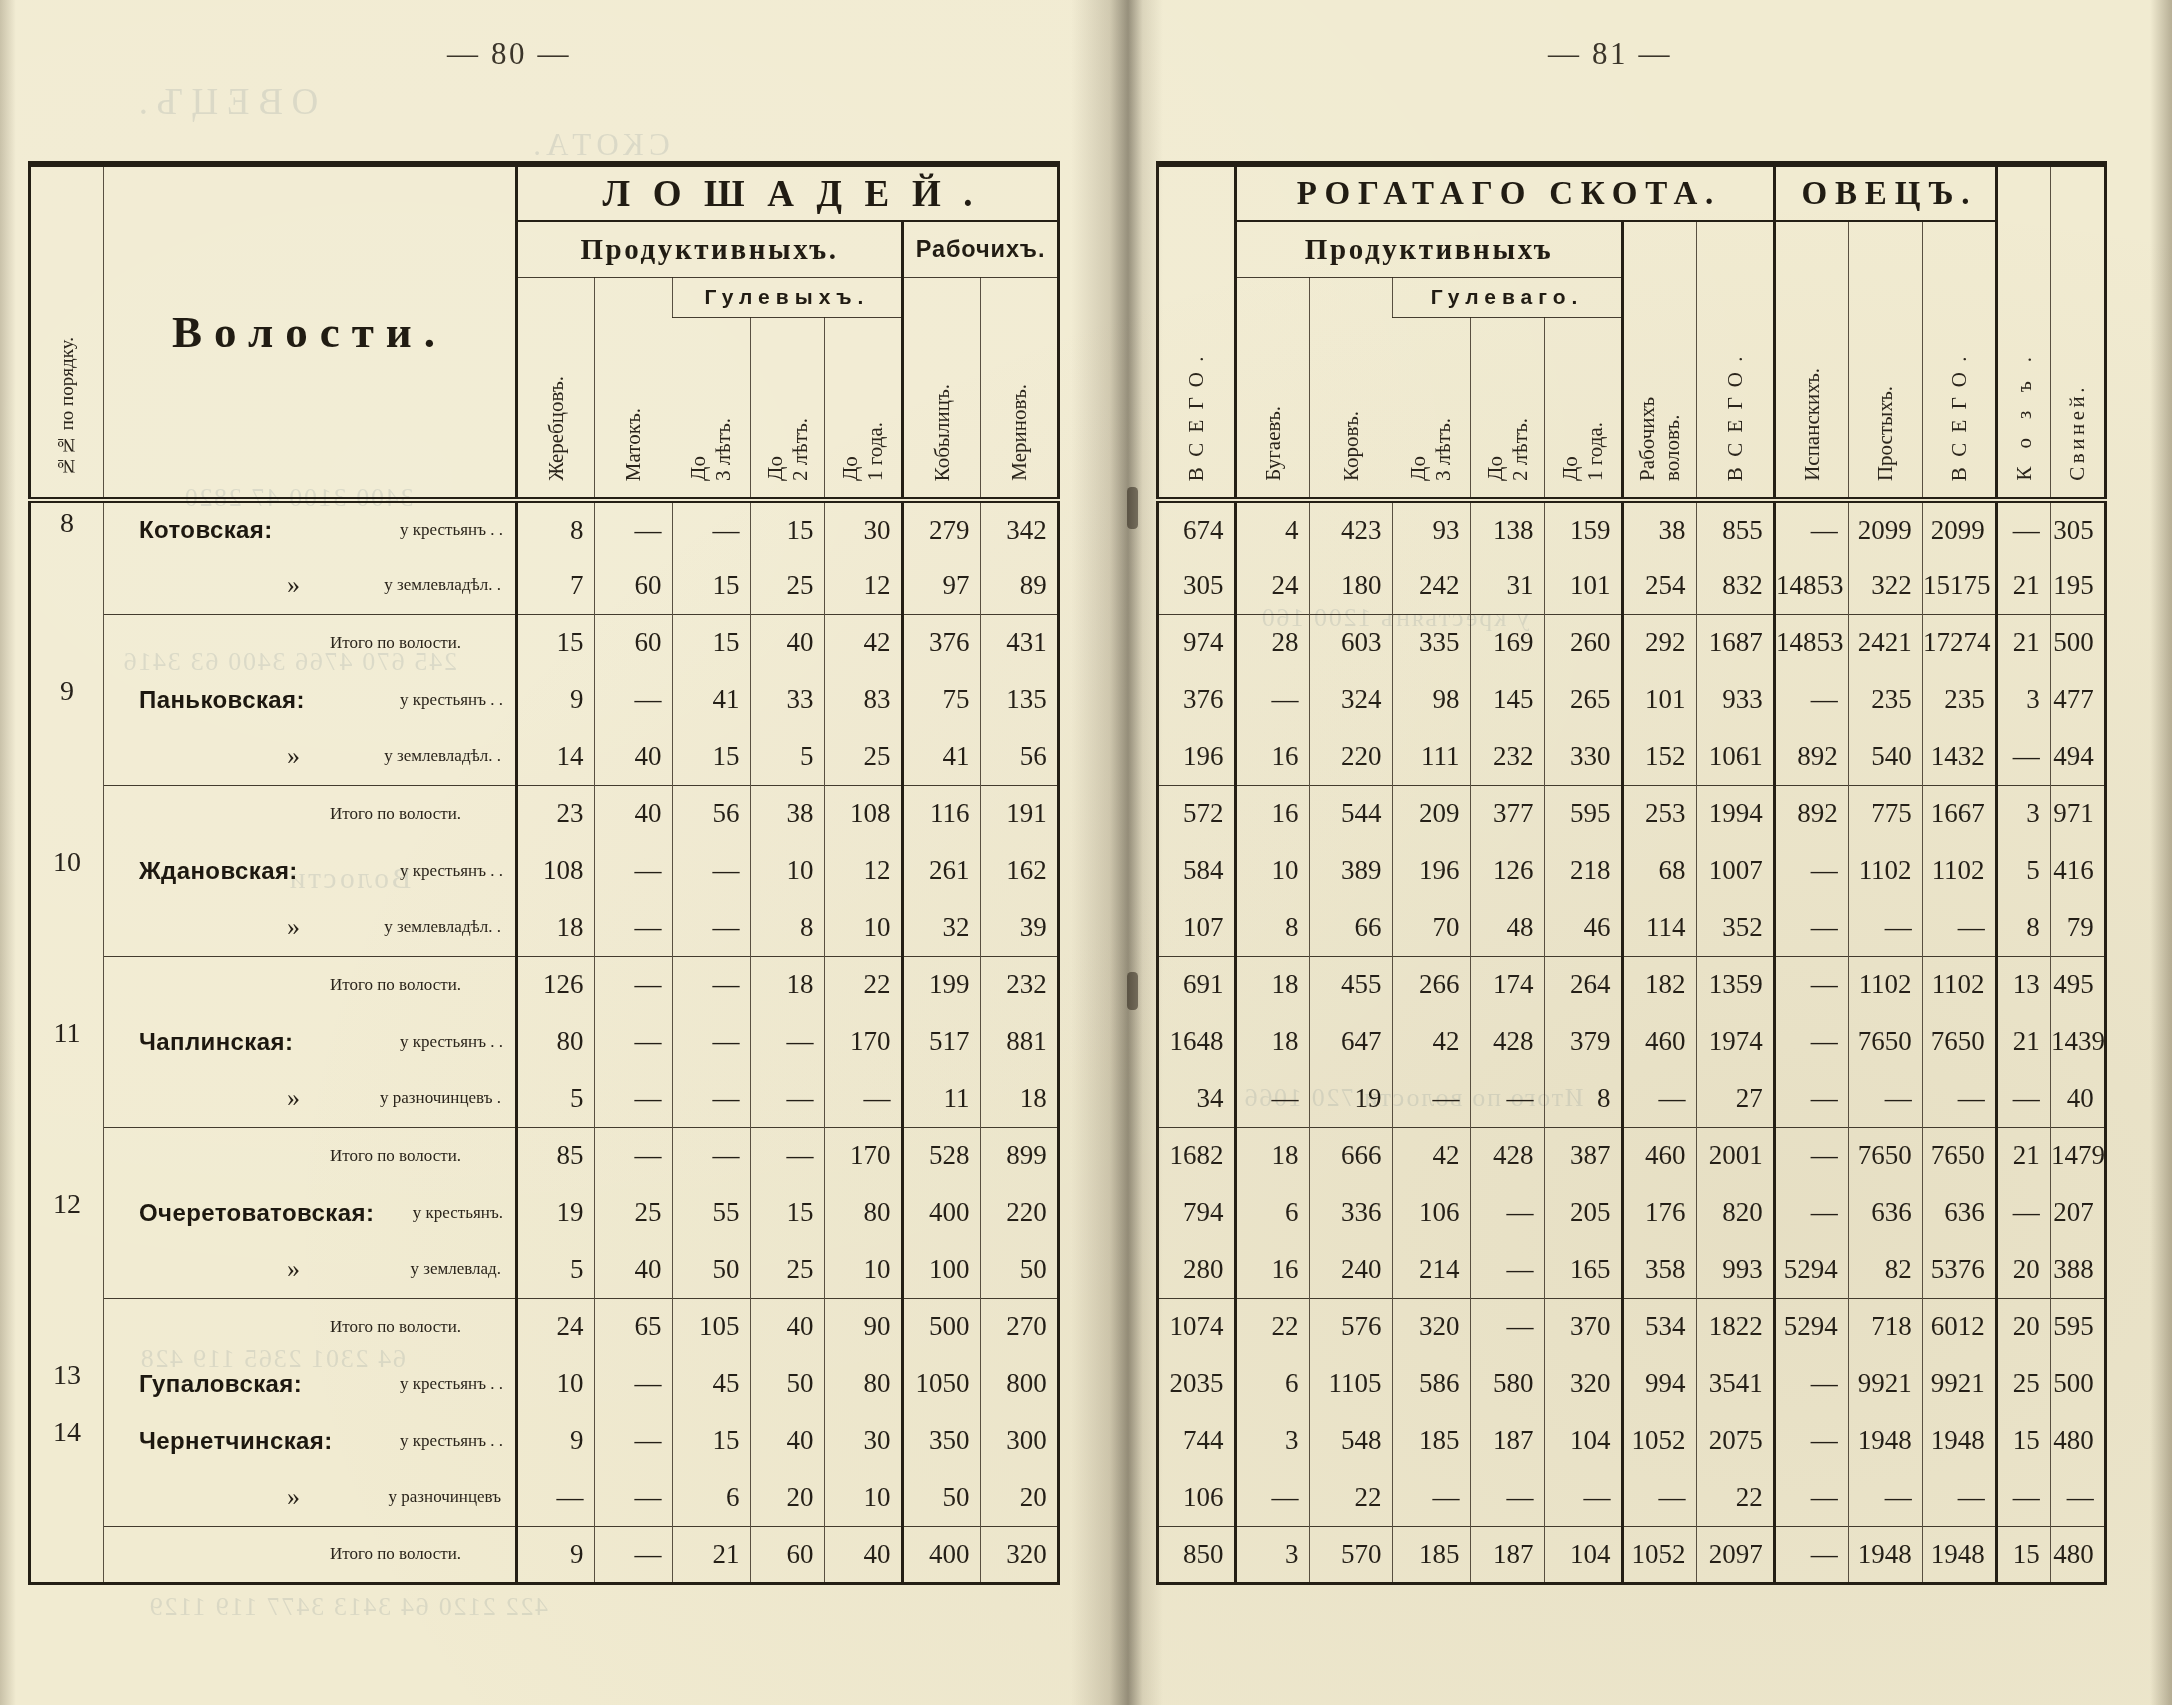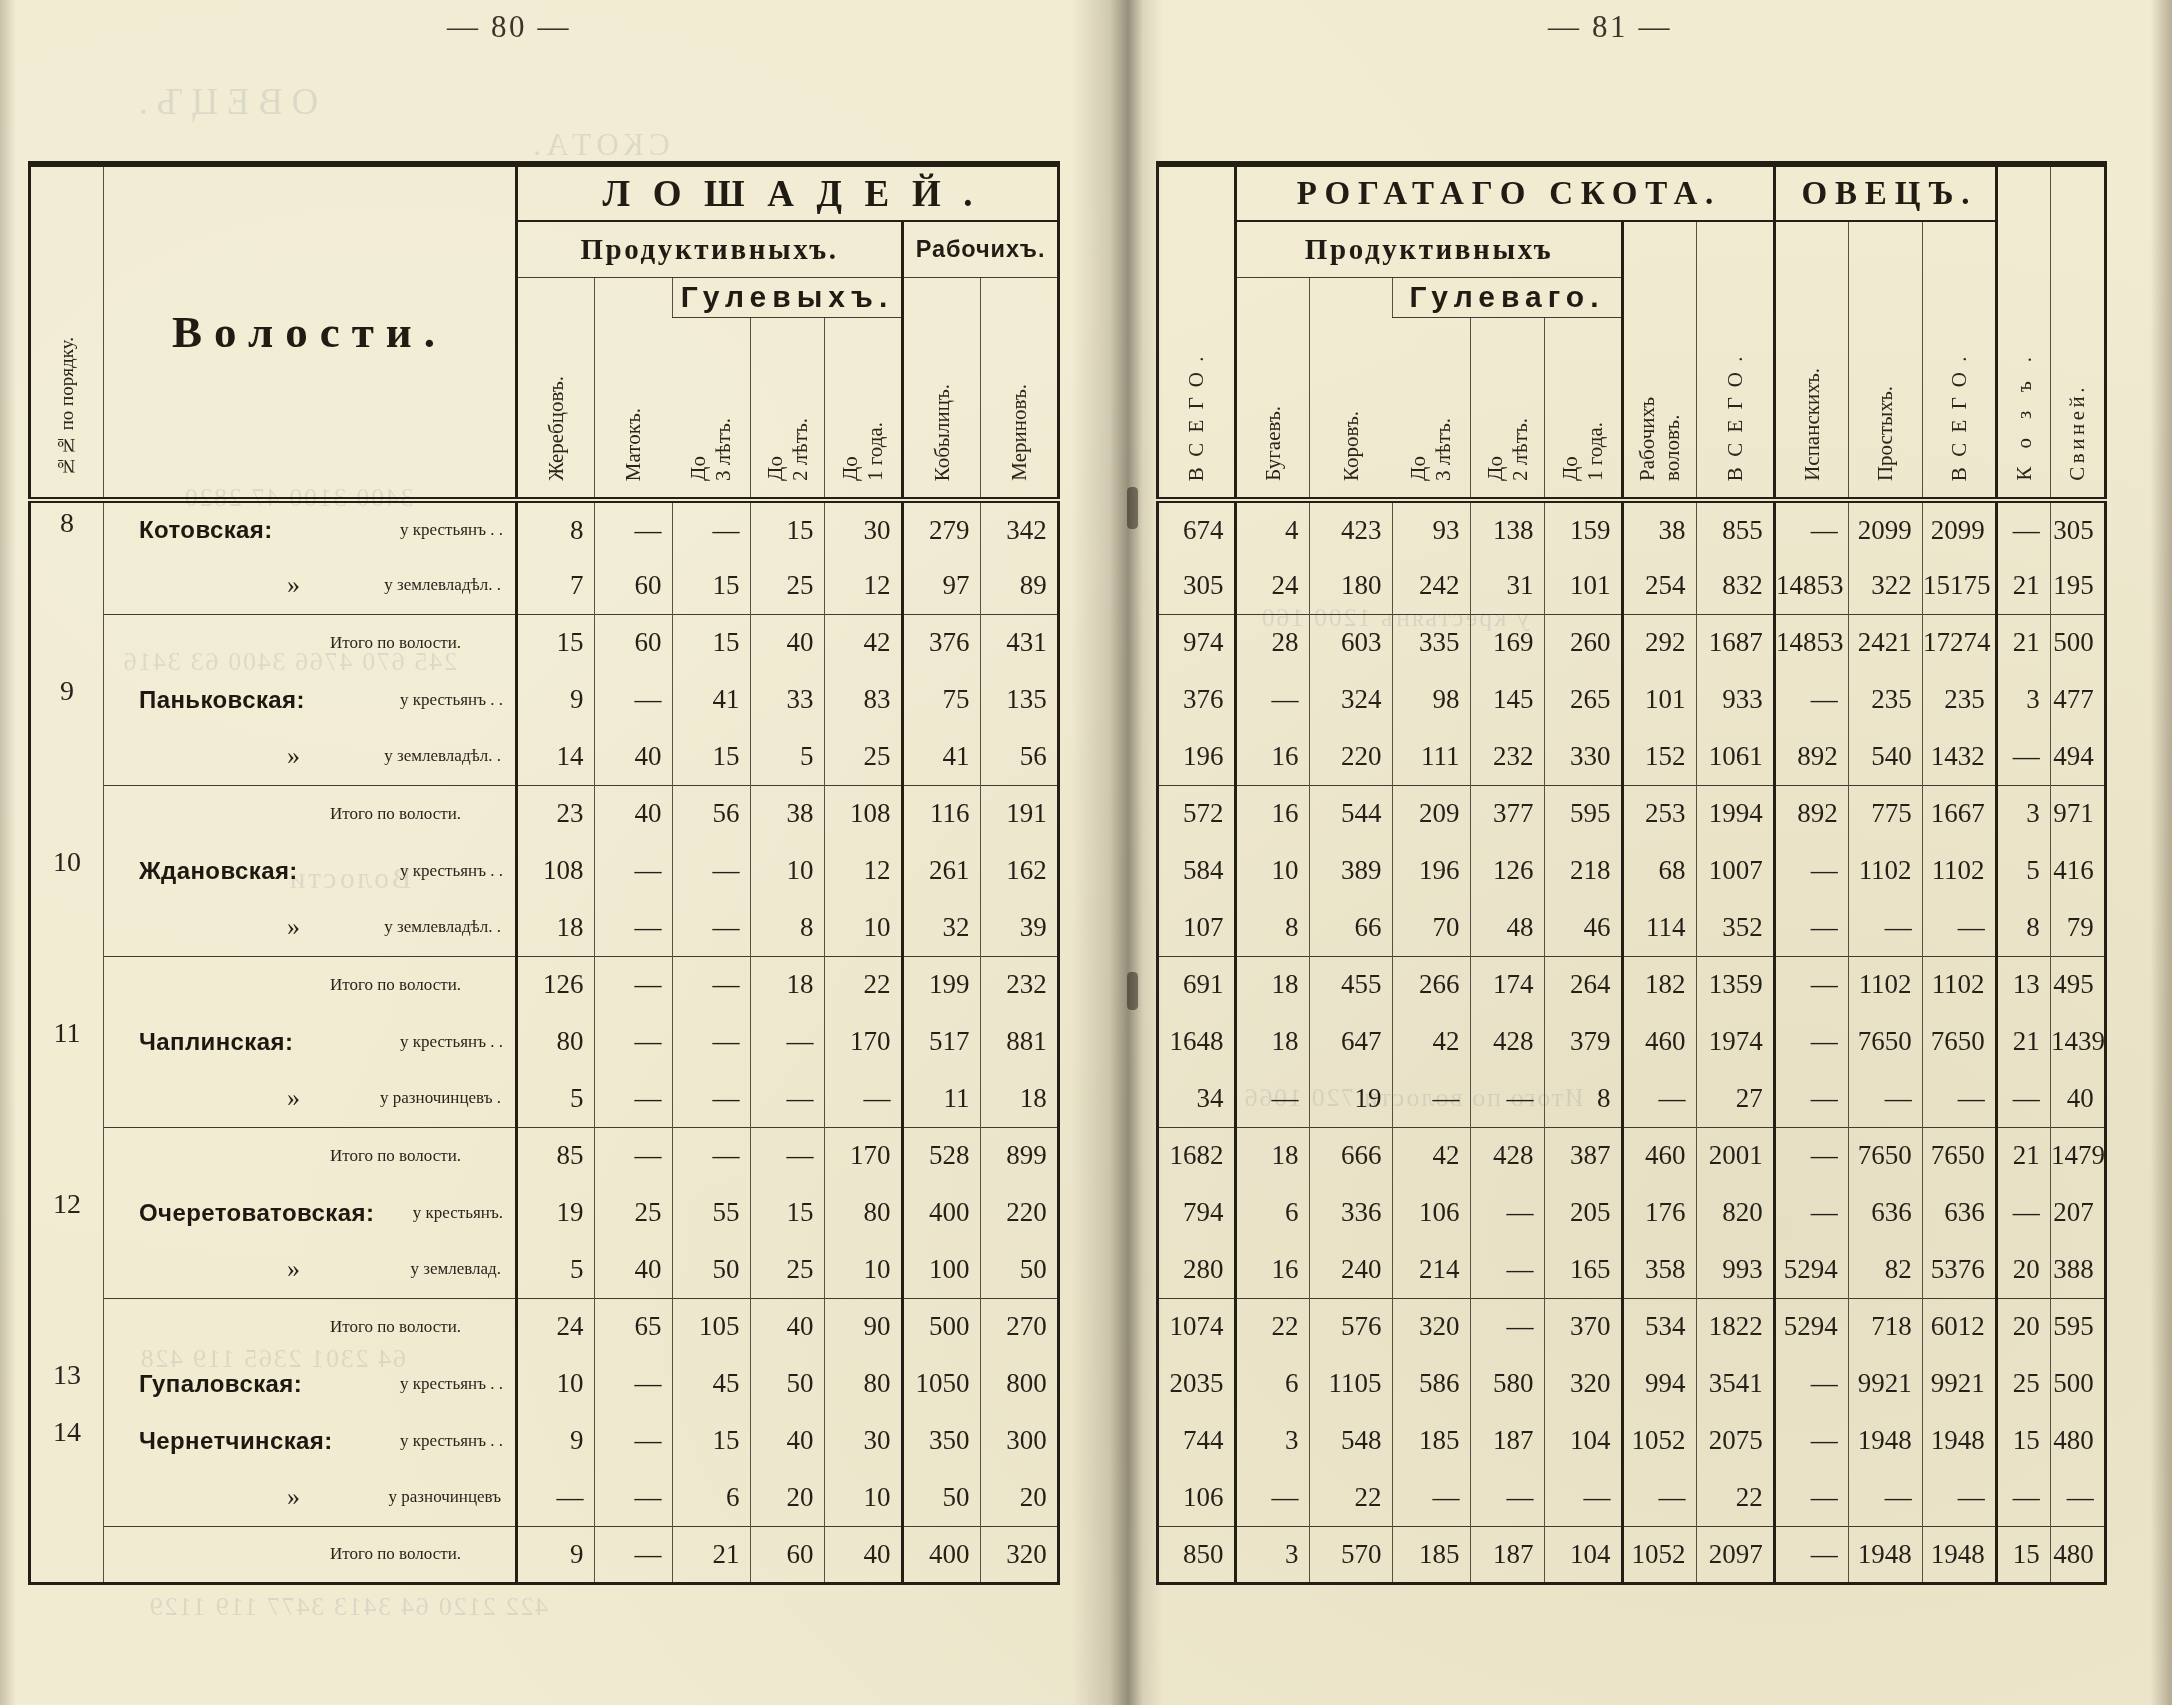--- a/index.html
+++ b/index.html
@@ -6,21 +6,21 @@
   html,body { background:#6b6252; }
   #spread {
     position: relative; width: 2173px; height: 1705px; overflow: hidden;
     background:
       radial-gradient(ellipse at 18% 28%, rgba(255,255,255,.10), transparent 60%),
       radial-gradient(ellipse at 82% 72%, rgba(120,100,60,.09), transparent 60%),
       #f1ebd1;
     font-family: "Liberation Serif", "DejaVu Serif", serif;
     color: #27221b;
   }
-  .pagenum { position:absolute; top:9px; width:148px; text-align:center;
+  .pagenum { position:absolute; top:36px; width:148px; text-align:center;
     font-size:31px; letter-spacing:2.6px; color:#3b352a; }
   #pn-left { left:435px; }
   #pn-right { left:1536px; }
 
   table { position:absolute; top:161px; border-collapse:collapse; table-layout:fixed;
     border:3.5px solid #241f15; border-top-width:6px; }
   #left-table  { left:28px;   width:1030px; }
   #right-table { left:1156px; width:947px; }
 
   th, td { border-left:0.9px solid rgba(62,53,40,.85); }
@@ -37,21 +37,21 @@
   tbody tr { height:57px; }
 
   th { font-weight:normal; }
   .band { text-align:center; vertical-align:middle; font-weight:bold; color:#211c13; }
   .title-band { font-size:37px; letter-spacing:22.6px; padding-left:22.6px;
     border-bottom:2.6px solid #241f15; }
   #right-table .title-band { font-size:33px; letter-spacing:7.8px; padding-left:7.8px; }
   .grp { font-size:29px; letter-spacing:2.6px; border-bottom:1.7px solid rgba(50,42,30,.9); }
   .grp-light { font-family:"Liberation Sans", sans-serif; font-size:23.5px; font-weight:bold;
     letter-spacing:0.9px; border-bottom:1.7px solid rgba(50,42,30,.9); }
-  .sub { font-family:"Liberation Sans", sans-serif; font-size:30px; font-weight:bold;
+  .sub { font-family:"Liberation Sans", sans-serif; font-size:21px; font-weight:bold;
     letter-spacing:6px; border-bottom:1.7px solid rgba(50,42,30,.9); }
 
   .rot { vertical-align:bottom; text-align:center; padding-bottom:12px; }
   .vert { display:inline-block; writing-mode:vertical-rl; transform:rotate(180deg);
     white-space:pre; font-size:21px; line-height:1.18; text-align:left; color:#2a241b; }
   .vert.sp  { letter-spacing:10.4px; }
   .vert.spK { letter-spacing:19px; }
   .vert.spS { letter-spacing:3.5px; }
   .vert.ord { font-size:19px; }
   .hb { border-bottom:6px double #241f15; }

